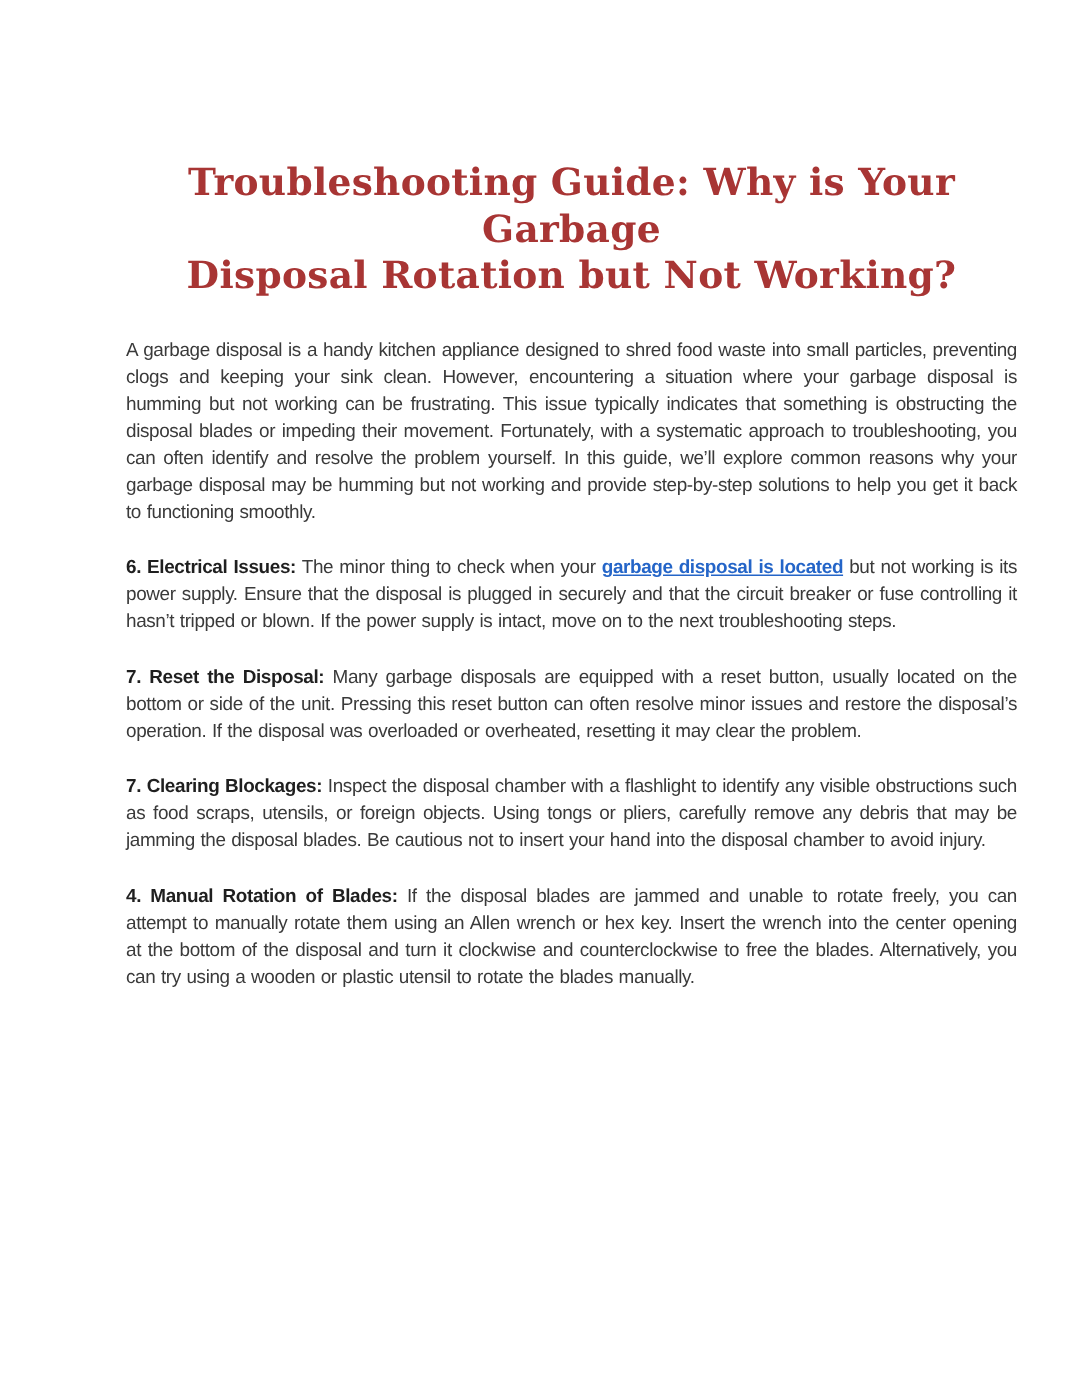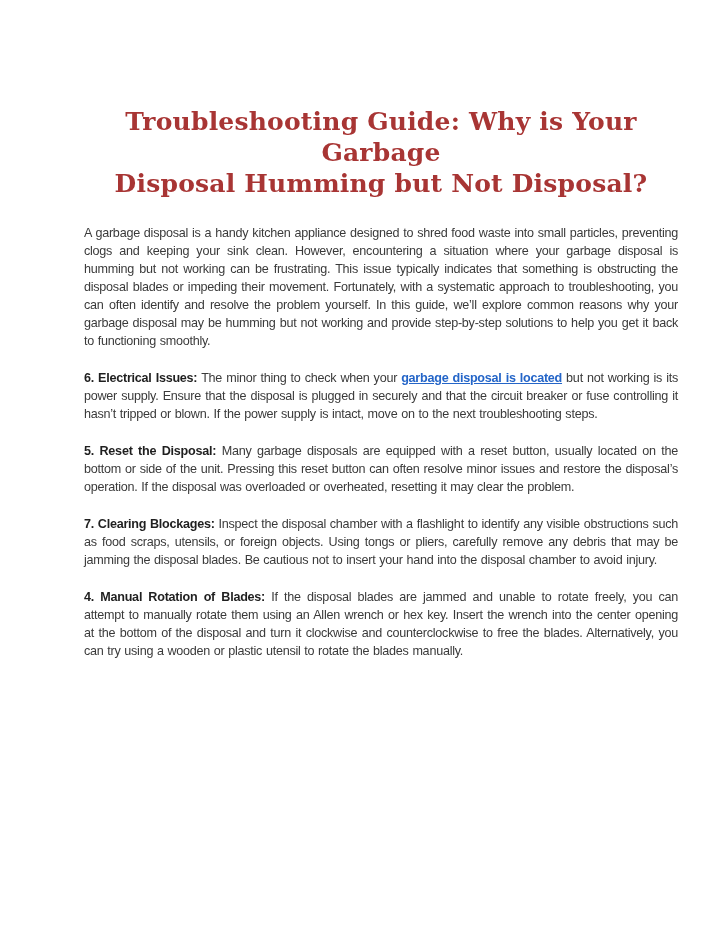--- a/index.html
+++ b/index.html
@@ -49,26 +49,26 @@
     cursor: pointer;
   }
 </style>
 </head>
 <body>
 
 <div class="page">
 
   <h1 class="title">
       <span class="title-line">Troubleshooting Guide: Why is Your Garbage</span>
-      <span class="title-line">Disposal Humming but Not Disposal?</span>
+      <span class="title-line">Disposal Rotation but Not Working?</span>
     </h1>
 
   <p class="para"><span>A garbage disposal is a handy kitchen appliance designed to shred food waste into small particles, preventing clogs and keeping your sink clean. However, encountering a situation where your garbage disposal is humming but not working can be frustrating. This issue typically indicates that something is obstructing the disposal blades or impeding their movement. Fortunately, with a systematic approach to troubleshooting, you can often identify and resolve the problem yourself. In this guide, we’ll explore common reasons why your garbage disposal may be humming but not working and provide step-by-step solutions to help you get it back to functioning smoothly.</span></p>
 
   <p class="para"><b>6. Electrical Issues:</b><span> The minor thing to check when your </span><a class="link">garbage disposal is located</a><span> but not working is its power supply. Ensure that the disposal is plugged in securely and that the circuit breaker or fuse controlling it hasn’t tripped or blown. If the power supply is intact, move on to the next troubleshooting steps.</span></p>
 
-  <p class="para"><b>5. Reset the Disposal:</b><span> Many garbage disposals are equipped with a reset button, usually located on the bottom or side of the unit. Pressing this reset button can often resolve minor issues and restore the disposal’s operation. If the disposal was overloaded or overheated, resetting it may clear the problem.</span></p>
+  <p class="para"><b>7. Reset the Disposal:</b><span> Many garbage disposals are equipped with a reset button, usually located on the bottom or side of the unit. Pressing this reset button can often resolve minor issues and restore the disposal’s operation. If the disposal was overloaded or overheated, resetting it may clear the problem.</span></p>
 
   <p class="para"><b>7. Clearing Blockages:</b><span> Inspect the disposal chamber with a flashlight to identify any visible obstructions such as food scraps, utensils, or foreign objects. Using tongs or pliers, carefully remove any debris that may be jamming the disposal blades. Be cautious not to insert your hand into the disposal chamber to avoid injury.</span></p>
 
   <p class="para"><b>4. Manual Rotation of Blades:</b><span> If the disposal blades are jammed and unable to rotate freely, you can attempt to manually rotate them using an Allen wrench or hex key. Insert the wrench into the center opening at the bottom of the disposal and turn it clockwise and counterclockwise to free the blades. Alternatively, you can try using a wooden or plastic utensil to rotate the blades manually.</span></p>
 
 </div>
 
 </body></html>

